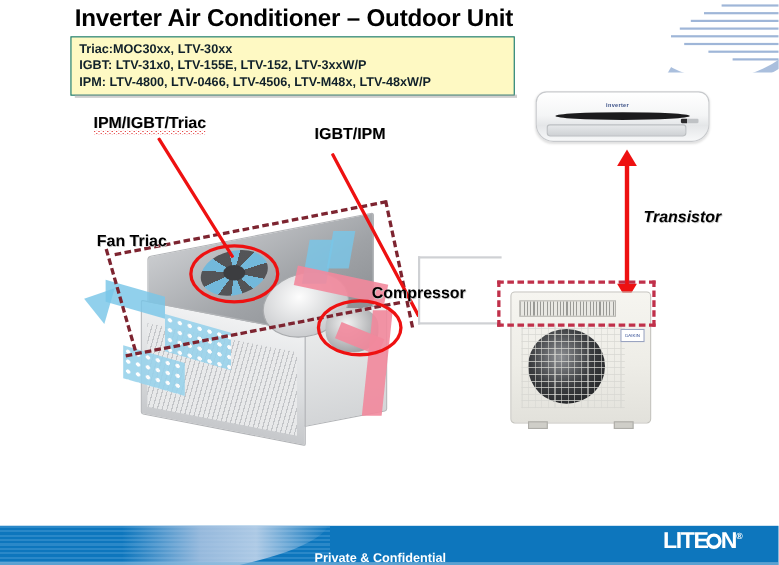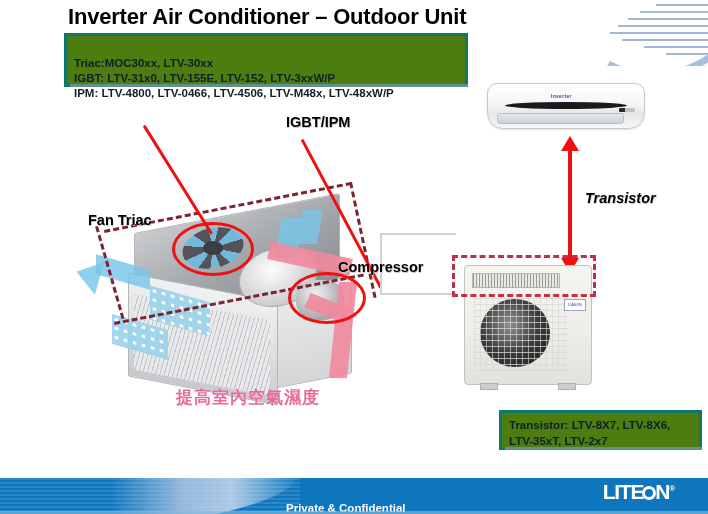--- a/index.html
+++ b/index.html
@@ -54,28 +54,28 @@
     font-size: 22px;
     font-weight: bold;
     color: #000000;
     letter-spacing: -0.2px;
     white-space: nowrap;
   }
 
   
   .info-box {
     position: absolute;
-    background: #4d7c0f;
-    border: 3px solid #0f766e;
+    background: #fef9c3;
+    border: 1px solid #0f766e;
     box-sizing: border-box;
     font-size: 11.5px;
     font-weight: bold;
     color: #10202a;
     line-height: 15px;
-    padding: 20px 6px 4px 7px;
+    padding: 4px 6px 4px 7px;
   }
   .info-box .shadow-edge {
     position: absolute;
     left: 3px;
     top: 100%;
     width: 100%;
     height: 3px;
     background: #a8a8a8;
     opacity: .55;
   }
@@ -482,21 +482,20 @@
     <div class="pink-path air-dots" style="left:306px;top:300px;width:42px;height:16px;background-color:#f2889c;transform:rotate(22deg);"></div>
   </div>
 
   <div id="dashed-cutaway">
     <div class="seg" style="left:8px;  top:46px;  width:252px; transform:rotate(-11deg);"></div>
     <div class="seg" style="left:2px;  top:42px;  width:96px;  transform:rotate(74deg);"></div>
     <div class="seg" style="left:256px;top:-2px;  width:118px; transform:rotate(78deg);"></div>
     <div class="seg" style="left:18px; top:138px; width:254px; transform:rotate(-11deg);"></div>
   </div>
 
-  <div class="cn-watermark">提高室內空氣濕度</div>
 
   <div class="ellipse-hl" id="ellipse-fan"></div>
   <div class="ellipse-hl" id="ellipse-compressor"></div>
 
   <div class="pointer" style="left:144px;top:124px;width:128px;transform:rotate(58deg);"></div>
   <div class="pointer" style="left:302px;top:138px;width:168px;transform:rotate(62deg);"></div>
 
   <div id="pipe-stub"></div>
 
   <div id="indoor-unit">
@@ -520,30 +519,26 @@
     <div class="ou-topvent"></div>
     <div class="ou-fan"></div>
     <div class="ou-grille-over"></div>
     <div class="ou-badge">DAIKIN</div>
     <div class="ou-foot" style="left:16px;"></div>
     <div class="ou-foot" style="right:16px;"></div>
   </div>
 
   <div class="dashed-box" id="dashed-outdoor-right"></div>
 
+  <div class="callout spellcheck" id="label-ipm-igbt-triac">IPM/IGBT/Triac</div>
   <div class="callout" id="label-igbt-ipm">IGBT/IPM</div>
   <div class="callout" id="label-fan-motor">Fan Triac</div>
   <div class="callout" id="label-compressor">Compressor</div>
   <div class="callout" id="label-transistor">Transistor</div>
 
-  <div class="info-box" id="transistor-info-box">
-    <div>Transistor: LTV-8X7, LTV-8X6,</div>
-    <div>LTV-35xT, LTV-2x7</div>
-    <div class="shadow-edge"></div>
-  </div>
 
   <div id="footer">
     <div class="stripes"></div>
     <div class="swoosh"></div>
     <div class="confidential">Private &amp; Confidential</div>
     <div class="liteon-logo"><span>LITE</span><span class="o-ring"></span><span>N</span><span class="reg">®</span></div>
     <div class="baseline"></div>
   </div>
 
 </div>

